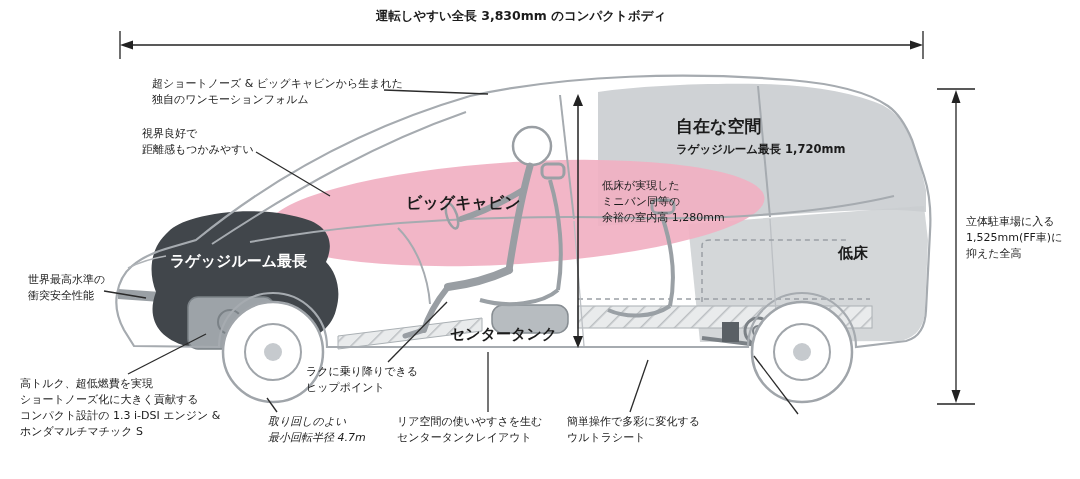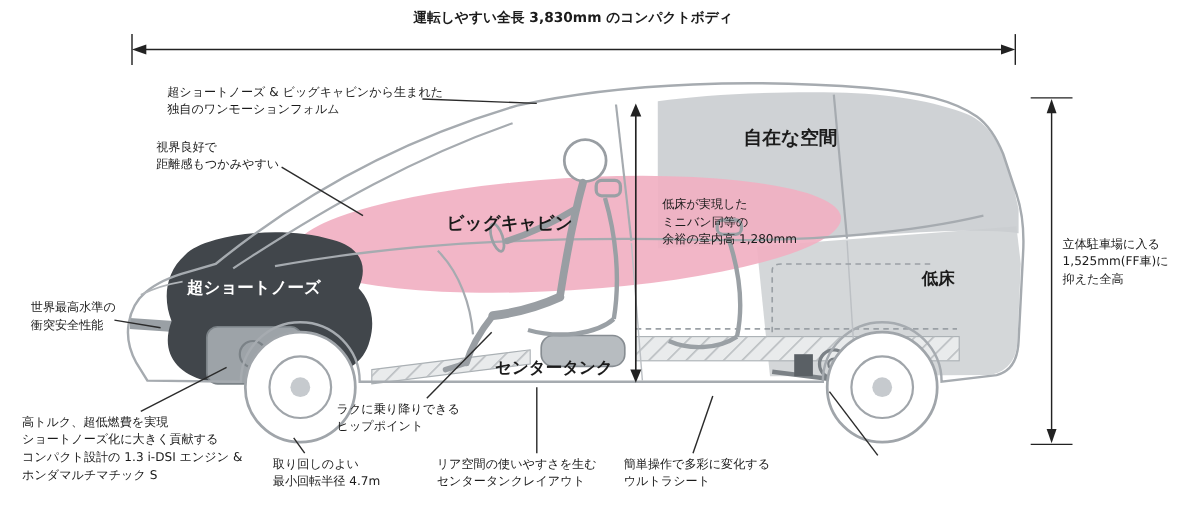--- a/index.html
+++ b/index.html
@@ -155,34 +155,35 @@
   <div class="lbl" style="left:142px;top:126px;">視界良好で
 距離感もつかみやすい</div>
 
   <div class="lbl" style="left:20px;top:376px;">高トルク、超低燃費を実現
 ショートノーズ化に大きく貢献する
 コンパクト設計の 1.3 i-DSI エンジン &amp;
 ホンダマルチマチック S</div>
 
   <div class="feat f16" style="left:406px;top:193px;">ビッグキャビン</div>
 
-  <div class="feat f15 white" style="left:170px;top:252px;">超ショートノーズ</div>
+  <div class="feat f15 white" style="left:170px;top:252px;">ラゲッジルーム最長</div>
 
   <div class="feat f15" style="left:450px;top:325px;">センタータンク</div>
 
   <div class="feat f17" style="left:676px;top:116px;text-align:center;">自在な空間</div>
 
+  <div class="lbl semib" style="left:676px;top:141px;font-size:11.5px;">ラゲッジルーム最長 1,720mm</div>
 
   <div class="lbl" style="left:602px;top:178px;">低床が実現した
 ミニバン同等の
 余裕の室内高 1,280mm</div>
 
   <div class="feat f15" style="left:838px;top:244px;">低床</div>
 
-  <div class="lbl" style="left:248px;top:414px;">取り回しのよい
+  <div class="lbl" style="left:268px;top:414px;font-style:italic;">取り回しのよい
 最小回転半径 4.7m</div>
 
   <div class="lbl" style="left:306px;top:364px;">ラクに乗り降りできる
 ヒップポイント</div>
 
   <div class="lbl" style="left:397px;top:414px;">リア空間の使いやすさを生む
 センタータンクレイアウト</div>
 
   <div class="lbl" style="left:567px;top:414px;">簡単操作で多彩に変化する
 ウルトラシート</div>

